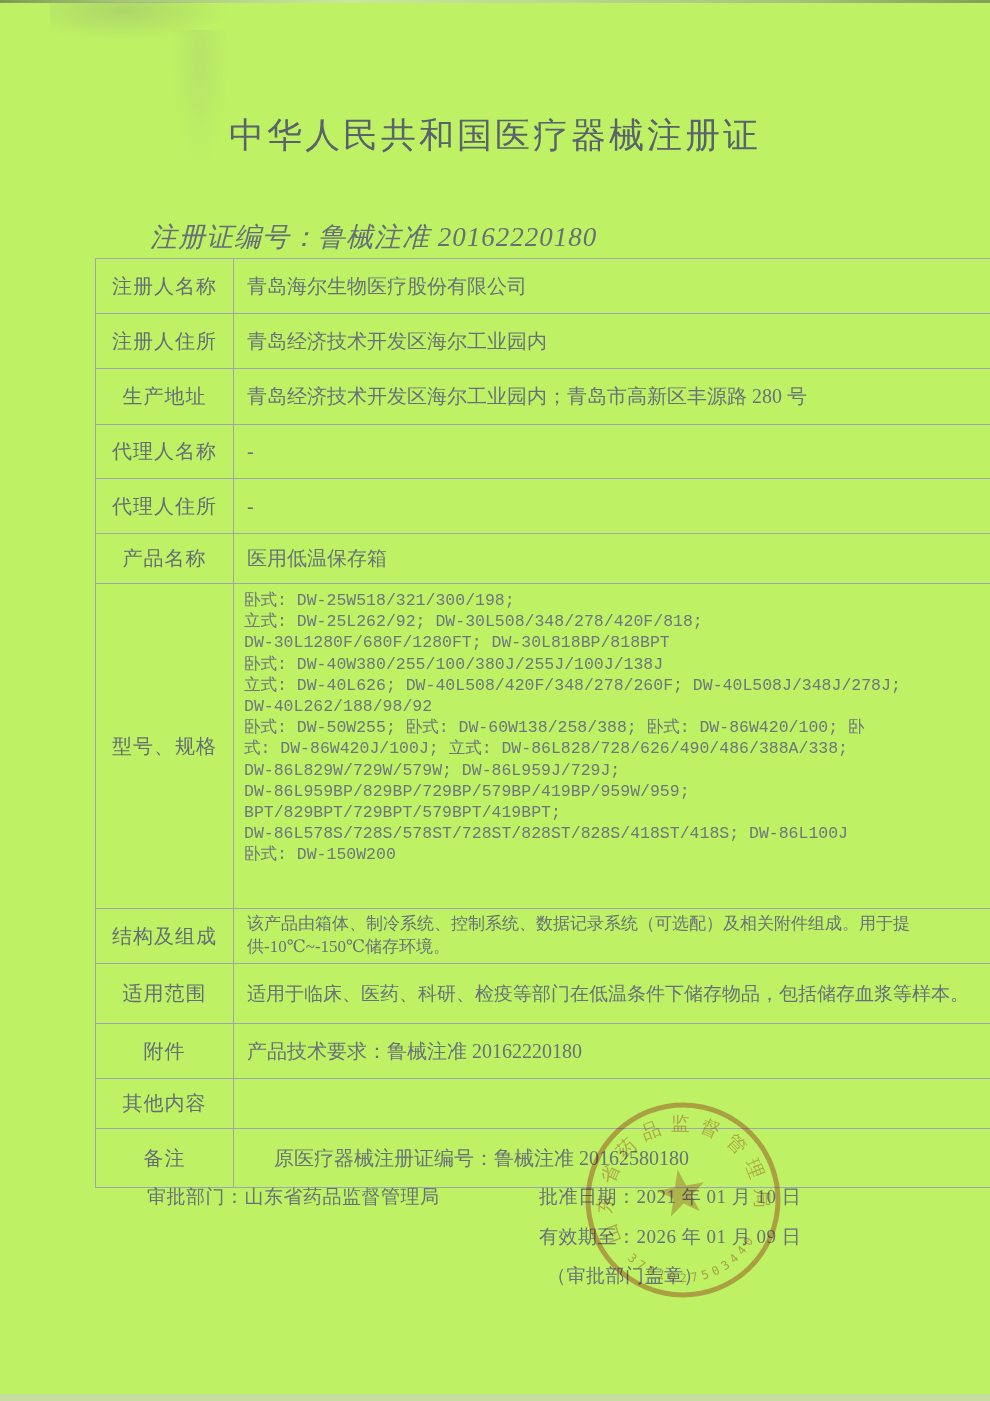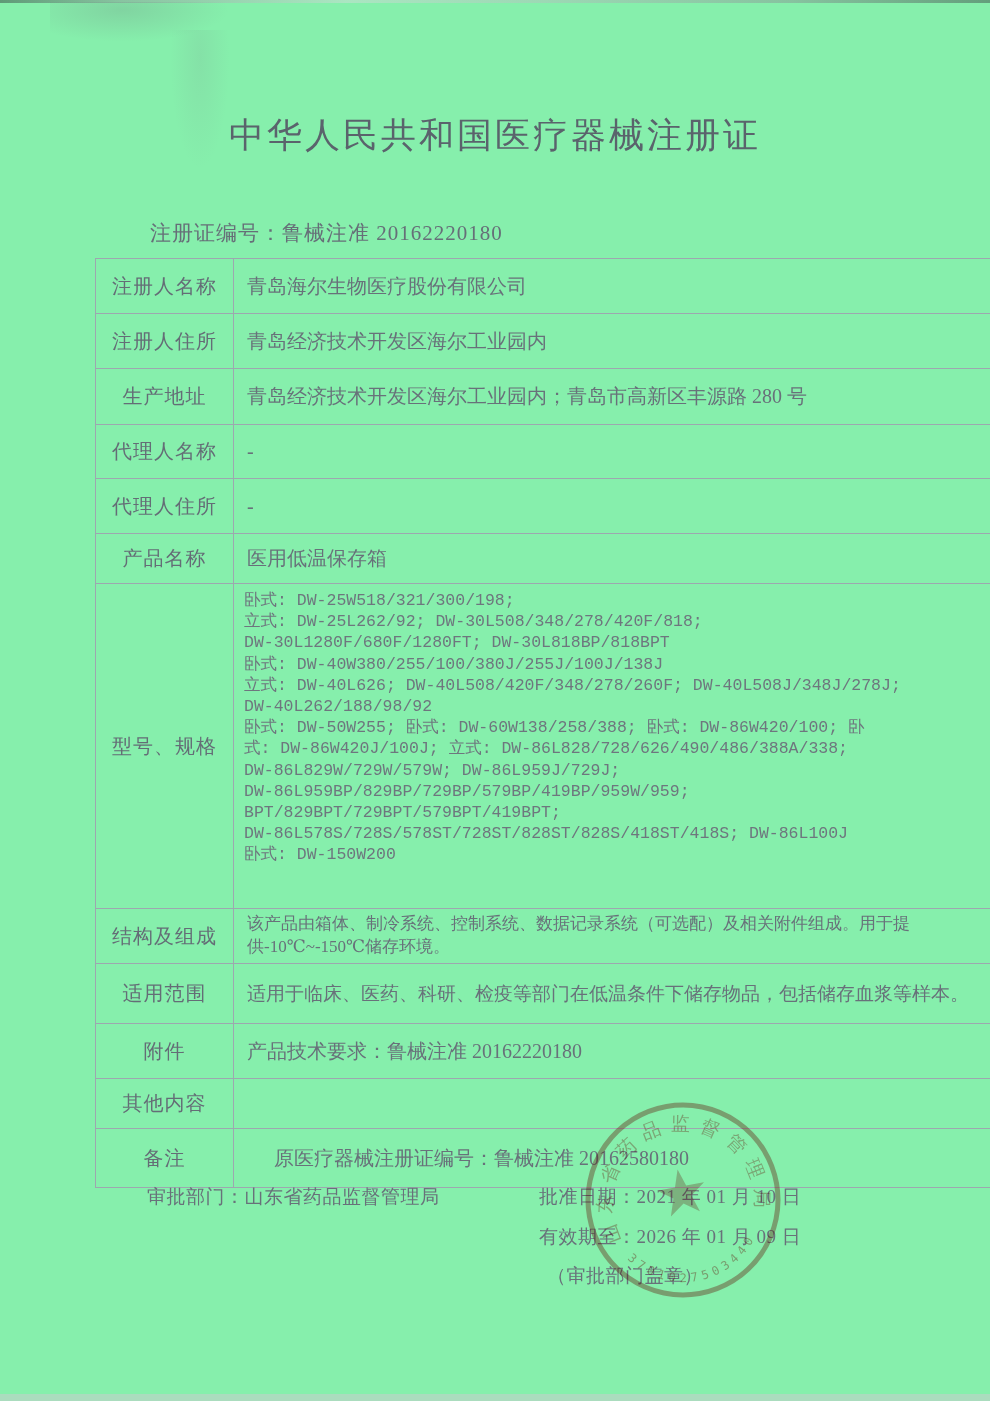--- a/index.html
+++ b/index.html
@@ -1,35 +1,35 @@
 <!DOCTYPE html>
 <html><head>
 <meta charset="utf-8">
 <style>
   html,body{margin:0;padding:0;background:#ffffff;}
   .page{
     position:relative;width:990px;height:1401px;margin:0 auto;
-    background:#86efac;overflow:hidden;
+    background:#bef264;overflow:hidden;
     font-family:"Liberation Serif","DejaVu Serif",serif;
     color:#68717a;
   }
   
   .edge-top{position:absolute;top:0;left:0;width:990px;height:3px;opacity:.45;
     background:linear-gradient(90deg,#2f3236 0%,#8a8e92 12%,#d8dadc 35%,#b9bcbf 55%,#888c90 80%,#3a3d41 100%);}
   .edge-bottom{position:absolute;left:0;top:1394px;width:990px;height:7px;background:#caccce;opacity:.55;}
   .smudge-a{position:absolute;left:50px;top:2px;width:180px;height:40px;
     background:radial-gradient(ellipse at 40% 20%,rgba(110,116,122,.22),rgba(110,116,122,0) 70%);}
   .smudge-b{position:absolute;left:170px;top:30px;width:60px;height:140px;
     background:radial-gradient(ellipse at 50% 20%,rgba(120,126,132,.12),rgba(120,126,132,0) 70%);}
 
   .title{
     position:absolute;top:112px;left:0;width:990px;text-align:center;
     font-size:35px;letter-spacing:3px;color:#5a636c;font-weight:500;
   }
-  .cert-line{position:absolute;left:150px;top:219px;font-size:21px;color:#666f78;letter-spacing:1px;}
+  .cert-line{position:absolute;left:150px;top:219px;font-size:27px;color:#666f78;letter-spacing:1px;font-style:italic;}
 
   .cert-table{
     position:absolute;left:95px;top:258px;width:926px;
     border:1.5px solid #9da7af;box-sizing:border-box;background:rgba(255,255,255,.0);
   }
   .trow{display:flex;border-bottom:1.5px solid #9da7af;box-sizing:border-box;}
   .trow:last-child{border-bottom:none;gap:16px;}
   .tlabel{
     flex:0 0 138px;width:138px;box-sizing:border-box;
     border-right:1.5px solid #9da7af;

